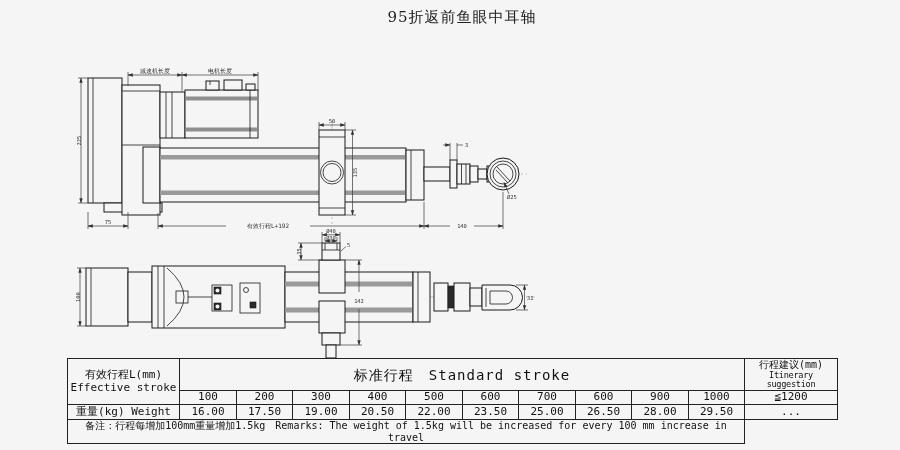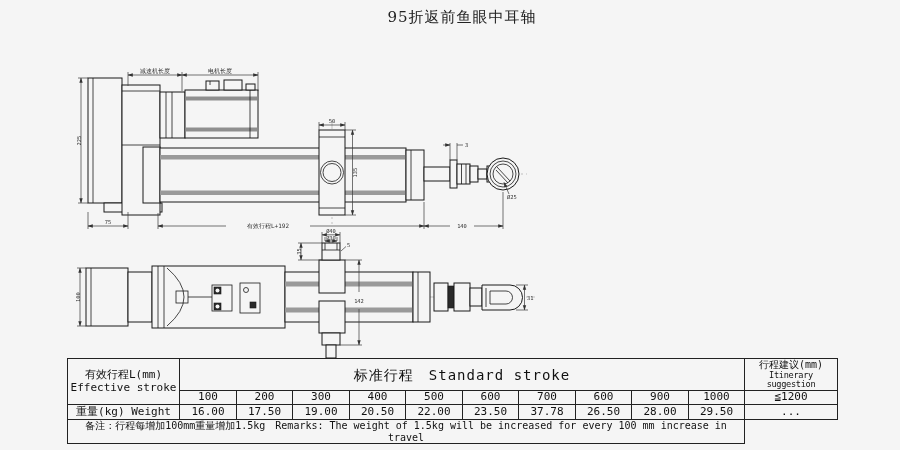--- a/index.html
+++ b/index.html
@@ -275,21 +275,21 @@
       <td>≦1200</td>
     </tr>
     <tr class="h3">
       <td class="lab">重量(kg) Weight</td>
       <td>16.00</td>
       <td>17.50</td>
       <td>19.00</td>
       <td>20.50</td>
       <td>22.00</td>
       <td>23.50</td>
-      <td>37.78</td>
+      <td>25.00</td>
       <td>26.50</td>
       <td>28.00</td>
       <td>29.50</td>
       <td>...</td>
     </tr>
     <tr class="h3">
       <td class="remark" colspan="11">备注：行程每增加100mm重量增加1.5kg　Remarks: The weight of 1.5kg will be increased for every 100 mm increase in travel</td>
       <td class="phantom"></td>
     </tr>
   </tbody>

